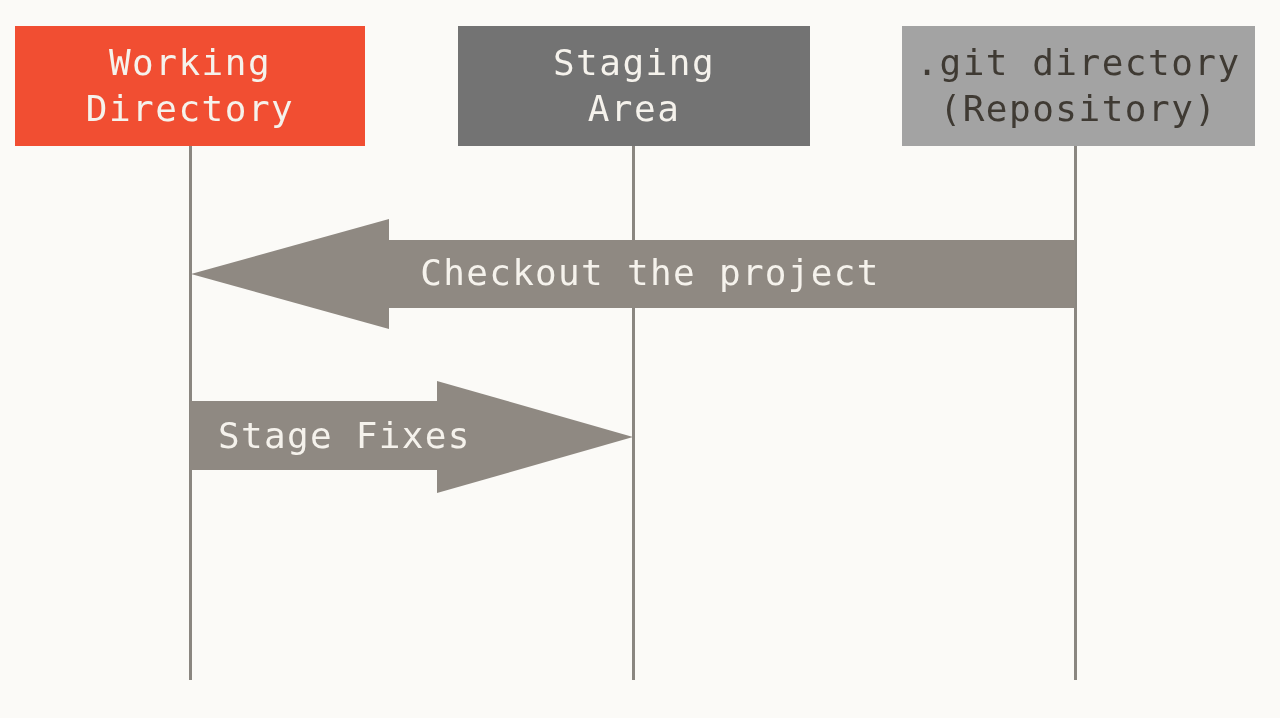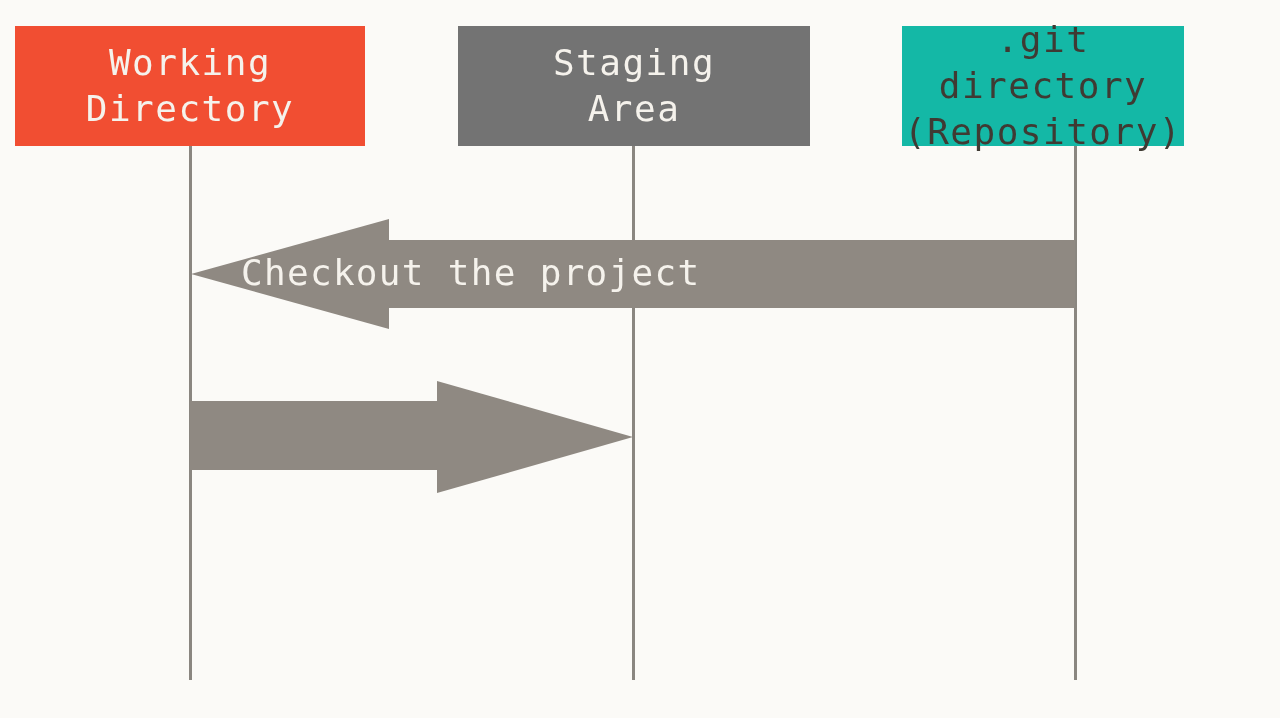--- a/index.html
+++ b/index.html
@@ -30,21 +30,21 @@
   }
   .box-label {
     white-space: pre-line;
     text-align: center;
     font-size: 36px;
     line-height: 46px;
     letter-spacing: 1.5px;
   }
   .box-working   { left: 15px;  width: 350px; background: #f14e32; color: #f5f2ec; }
   .box-staging   { left: 458px; width: 352px; background: #737373; color: #f5f2ec; }
-  .box-gitdir    { left: 902px; width: 282px; background: #14b8a6; color: #3f3a33; }
+  .box-gitdir    { left: 902px; width: 353px; background: #a3a3a3; color: #3f3a33; }
 
   
   .lifeline {
     position: absolute;
     top: 146px;
     height: 534px;
     width: 3px;
     background: #8a8680;
   }
   .lifeline-working { left: 189px; }
@@ -76,21 +76,21 @@
 
   
   .arrow-checkout { left: 191px; top: 219px; width: 884px; height: 110px; }
   .arrow-checkout .head {
     left: 0; top: 0;
     border-top: 55px solid transparent;
     border-bottom: 55px solid transparent;
     border-right: 198px solid #8f8982;
   }
   .arrow-checkout .shaft { left: 198px; right: 0; top: 21px; bottom: 21px; }
-  .arrow-checkout .arrow-label { left: 50px; right: 16px; }
+  .arrow-checkout .arrow-label { left: 50px; right: 16px; text-align: center; }
 
   
   .arrow-stage { left: 190px; top: 381px; width: 443px; height: 112px; }
   .arrow-stage .head {
     right: 0; top: 0;
     border-top: 56px solid transparent;
     border-bottom: 56px solid transparent;
     border-left: 196px solid #8f8982;
   }
   .arrow-stage .shaft { left: 0; right: 196px; top: 20px; bottom: 23px; }
@@ -133,16 +133,17 @@
 
   <div class="arrow arrow-checkout">
     <div class="shaft"></div>
     <div class="head"></div>
     <div class="arrow-label">Checkout the project</div>
   </div>
 
   <div class="arrow arrow-stage">
     <div class="shaft"></div>
     <div class="head"></div>
+    <div class="arrow-label">Stage Fixes</div>
   </div>
 
 
 </div>
 
 </body></html>

